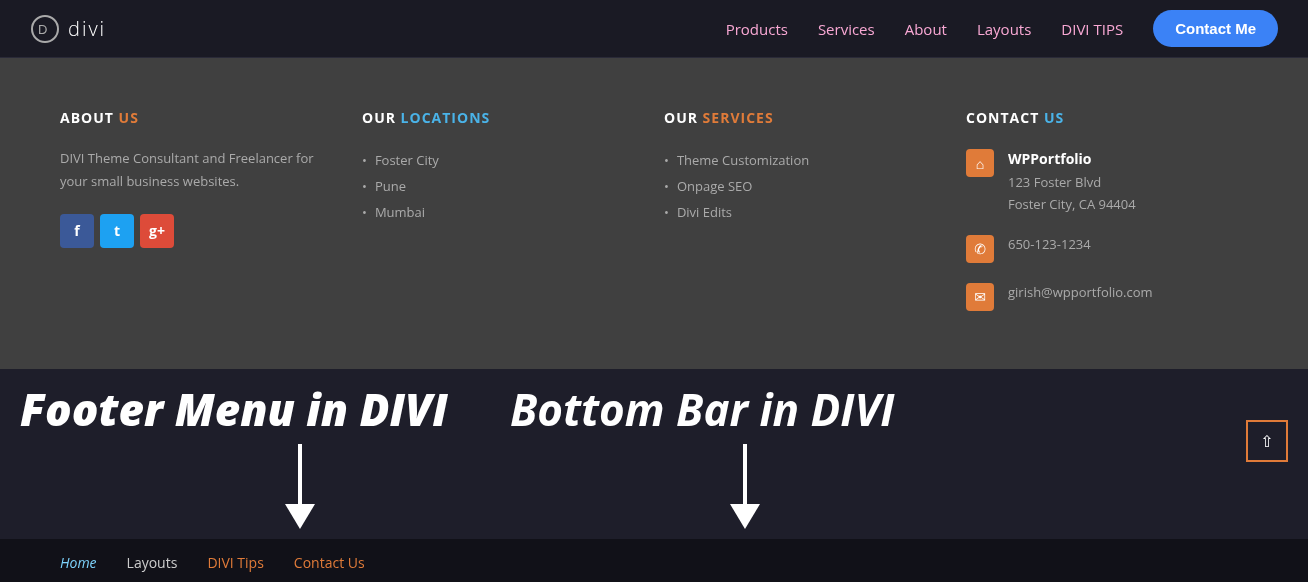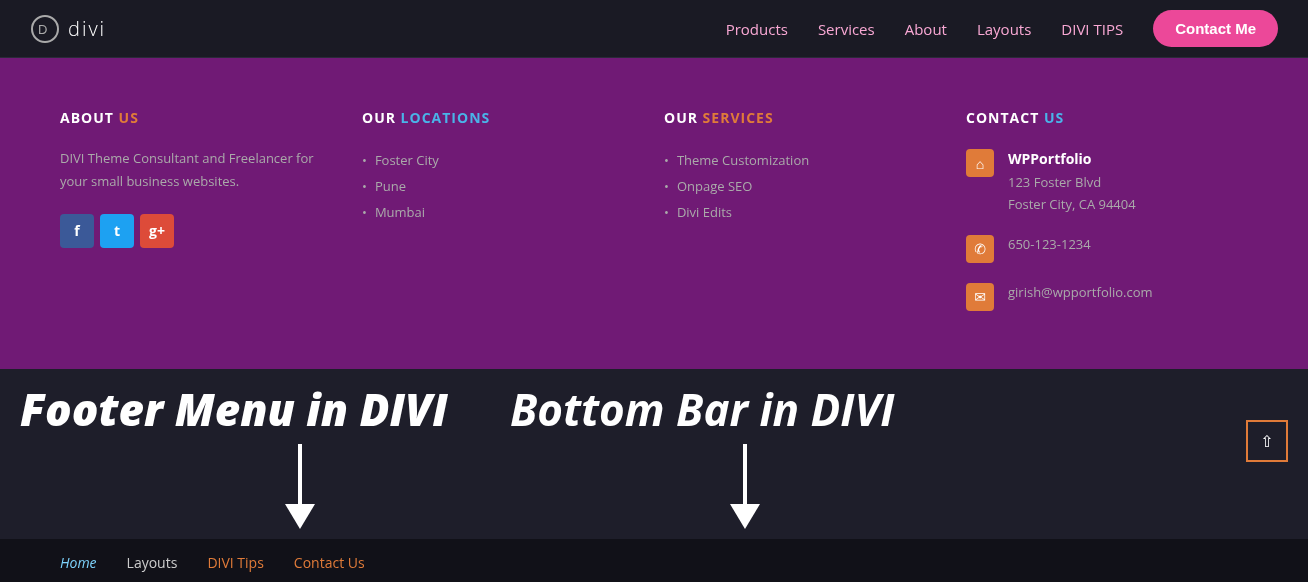--- a/index.html
+++ b/index.html
@@ -29,33 +29,33 @@
       display: flex;
       align-items: center;
       gap: 30px;
     }
     .nav-links a {
       color: #f9a8d4;
       text-decoration: none;
       font-size: 15px;
     }
     .contact-btn {
-      background: #ec4899;
+      background: #3b82f6;
       color: #fff;
       border: none;
       border-radius: 25px;
       padding: 10px 22px;
       font-size: 15px;
       cursor: pointer;
       font-weight: 600;
     }
 
     
     .footer-body {
-      background: #701a75;
+      background: #404040;
       display: flex;
       padding: 50px 60px 40px 60px;
       gap: 0;
     }
     .footer-col {
       flex: 1;
       padding: 0 20px;
     }
     .footer-col:first-child { padding-left: 0; }
 

